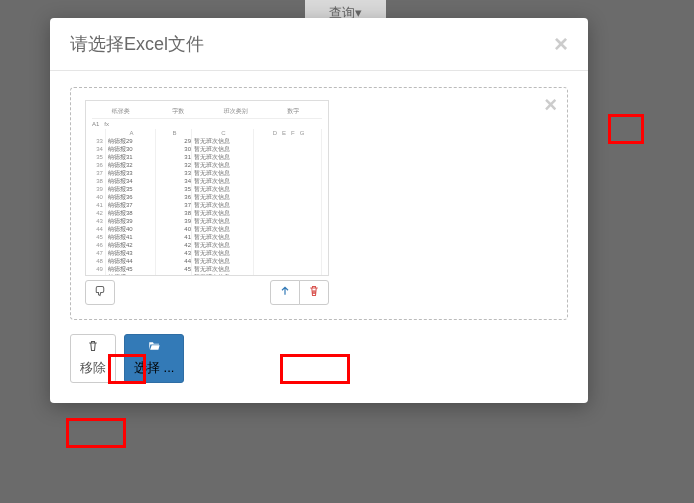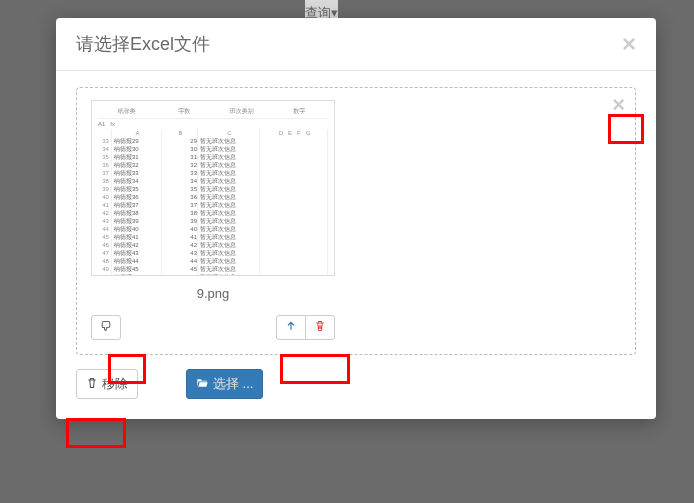--- a/index.html
+++ b/index.html
@@ -10,29 +10,29 @@
       height: 503px;
       overflow: hidden;
       position: relative;
     }
     .bg-button {
       position: absolute;
       top: 0;
       left: 305px;
       background: #d9d9d9;
       color: #666;
-      padding: 4px 0;
+      padding: 4px 24px;
       font-size: 13px;
       border-radius: 0 0 2px 2px;
     }
     .modal {
       position: absolute;
       top: 18px;
-      left: 56px;
-      width: 600px;
+      left: 50px;
+      width: 538px;
       background: #fff;
       border-radius: 4px;
       box-shadow: 0 4px 20px rgba(0,0,0,0.3);
     }
     .modal-header {
       padding: 14px 20px;
       border-bottom: 1px solid #e5e5e5;
       display: flex;
       justify-content: space-between;
       align-items: center;
@@ -132,23 +132,24 @@
       border: 1px solid #ccc;
       background: #fff;
       padding: 5px 9px;
       border-radius: 3px;
       color: #555;
       font-size: 13px;
       cursor: pointer;
       display: inline-flex;
       align-items: center;
       gap: 4px;
+      flex-direction: column;
     }
     .btn.small { padding: 4px 8px; font-size: 12px; }
-    .btn.primary { background: #337ab7; border-color: #2e6da4; color: #e5e5e5; margin-left: 40px; }
+    .btn.primary { background: #337ab7; border-color: #2e6da4; color: #000000; }
     .btn-group { display: flex; gap: 0; }
     .btn-group .btn { border-radius: 0; margin-left: -1px; }
     .btn-group .btn:first-child { border-radius: 3px 0 0 3px; margin-left: 0; }
     .btn-group .btn:last-child { border-radius: 0 3px 3px 0; }
     .footer-buttons {
       display: flex;
       gap: 8px;
       margin-top: 14px;
     }
     .hl {
@@ -283,21 +284,20 @@
                 <div class="cell"></div>
                 <div class="cell"></div>
                 <div class="cell"></div>
                 <div class="cell"></div>
                 <div class="cell"></div>
                 <div class="cell"></div>
                 <div class="cell"></div>
               </div>
             </div>
         </div>
-        <div class="file-name">9.png</div>
         <div class="file-actions">
           <button class="btn small">
             <span class="icon">
               <svg width="12" height="12" viewBox="0 0 16 16" fill="none" stroke="#666" stroke-width="1.4">
                   <path d="M5 2h6a2 2 0 0 1 2 2v4a2 2 0 0 1-2 2H9l-1 4-2-1v-3H4a1 1 0 0 1-1-1V4a2 2 0 0 1 2-2z"></path>
                 </svg>
             </span>
           </button>
           <div class="btn-group">
             <button class="btn small">

